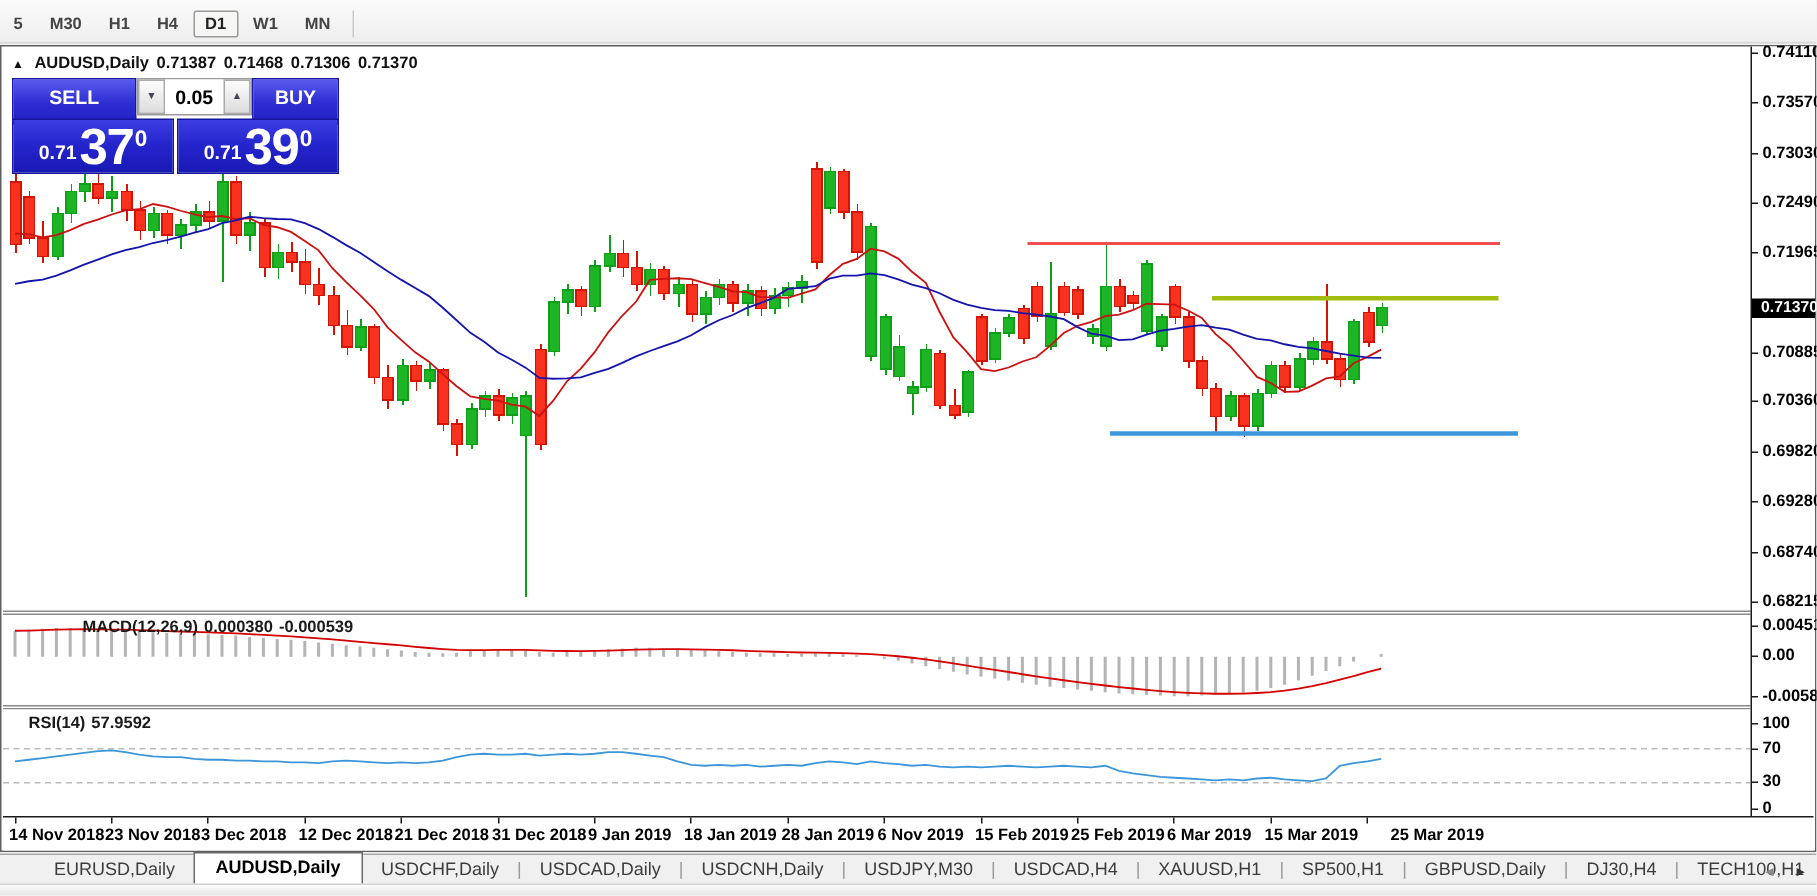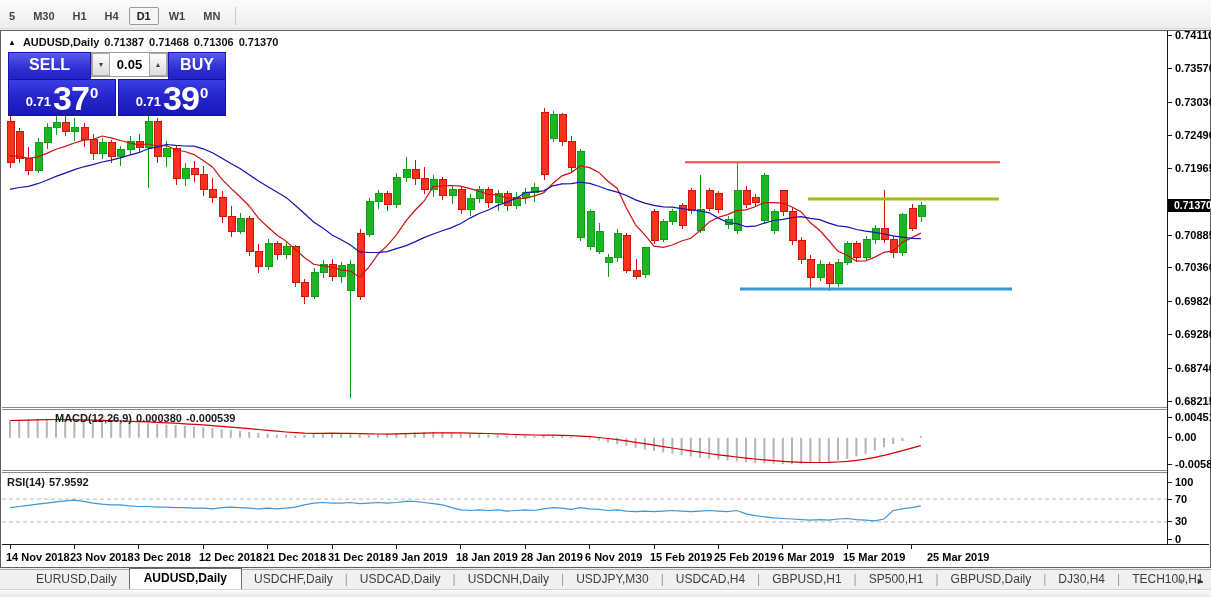--- a/index.html
+++ b/index.html
@@ -43,21 +43,21 @@
   .d-tick { position:absolute; top:0; width:1px; height:4px; background:#1a1a1a; }
   .d-label { position:absolute; top:6px; font-size:11px; font-weight:700; color:#000; white-space:nowrap; }
 
   
   .symbol-line { position:absolute; left:7px; top:5px; z-index:6; font-size:11px;
     font-weight:700; color:#111; display:flex; align-items:center; gap:5px; }
   .symbol-line .arrow { font-size:8px; margin-right:2px; }
   .trade-widget { position:absolute; left:7px; top:21px; width:218px; height:64px; z-index:6;
     background:#fff; }
   .tw-head { position:absolute; left:0; top:0; width:218px; height:25px; display:flex; }
-  .btn-trade { height:31px; color:#fff; font-size:16px; font-weight:700; text-align:center;
+  .btn-trade { height:31px; color:#fff; font-size:13px; font-weight:700; text-align:center;
     line-height:24px; background:linear-gradient(180deg,#5a5aef 0%,#2d2dd2 55%,#2020c2 100%);
     border:1px solid #1717a8; cursor:pointer; }
   .btn-sell { width:83px; }
   .btn-buy { width:58px; }
   .vol-box { width:77px; height:25px; display:flex; border:1px solid #9a9a9a; background:#fff; }
   .spin-btn { width:18px; height:23px; background:linear-gradient(180deg,#fdfdfd,#dcdcdc);
     border:1px solid #aaa; font-size:7px; color:#445; text-align:center; line-height:21px; cursor:pointer; }
   .vol-input { flex:1; text-align:center; font-size:13px; font-weight:700; color:#000;
     line-height:23px; background:#fff; }
   .tw-prices { position:absolute; left:0; top:27px; width:218px; height:37px; display:flex; gap:2px; }
@@ -521,21 +521,21 @@
           <span class="pc-prefix">0.71</span>
           <span class="pc-big">39</span>
           <span class="pc-sup">0</span>
         </div>
       </div>
     </div>
 
     <div class="pane-label" style="left:6px; top:381px;margin-left:48px;">
       <span>MACD(12,26,9)</span><span>0.000380</span><span>-0.000539</span>
     </div>
-    <div class="pane-label" style="left:6px; top:445px;">
+    <div class="pane-label" style="left:18px; top:445px;">
       <span>RSI(14)</span><span>57.9592</span>
     </div>
   </div>
 
   <div class="tab-bar" id="tab-bar">
     <div class="tab-scroll">
       <span class="dim">◄</span>
       <span>►</span>
     </div>
   <div class="tab" style="margin-left: 24px;">EURUSD,Daily</div>
@@ -543,21 +543,21 @@
       <div class="tab">USDCHF,Daily</div>
       <span class="tab-sep">|</span>
       <div class="tab">USDCAD,Daily</div>
       <span class="tab-sep">|</span>
       <div class="tab">USDCNH,Daily</div>
       <span class="tab-sep">|</span>
       <div class="tab">USDJPY,M30</div>
       <span class="tab-sep">|</span>
       <div class="tab">USDCAD,H4</div>
       <span class="tab-sep">|</span>
-      <div class="tab">GBPUSD,H1</div>
+      <div class="tab">XAUUSD,H1</div>
       <span class="tab-sep">|</span>
       <div class="tab">SP500,H1</div>
       <span class="tab-sep">|</span>
       <div class="tab">GBPUSD,Daily</div>
       <span class="tab-sep">|</span>
       <div class="tab">DJ30,H4</div>
       <span class="tab-sep">|</span>
       <div class="tab">TECH100,H1</div>
     </div>
 

